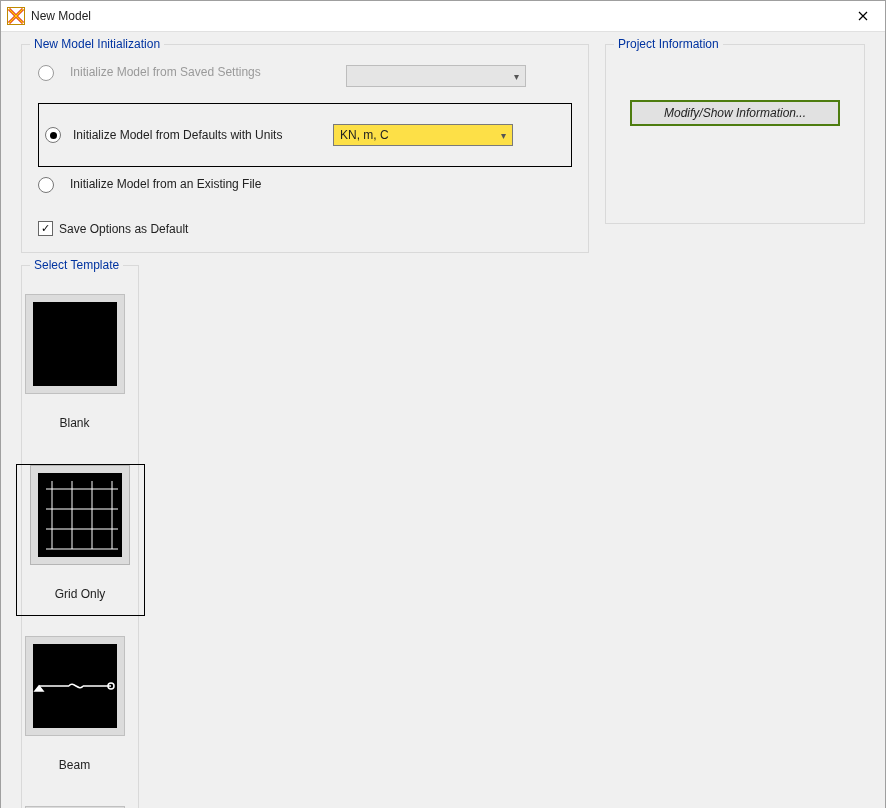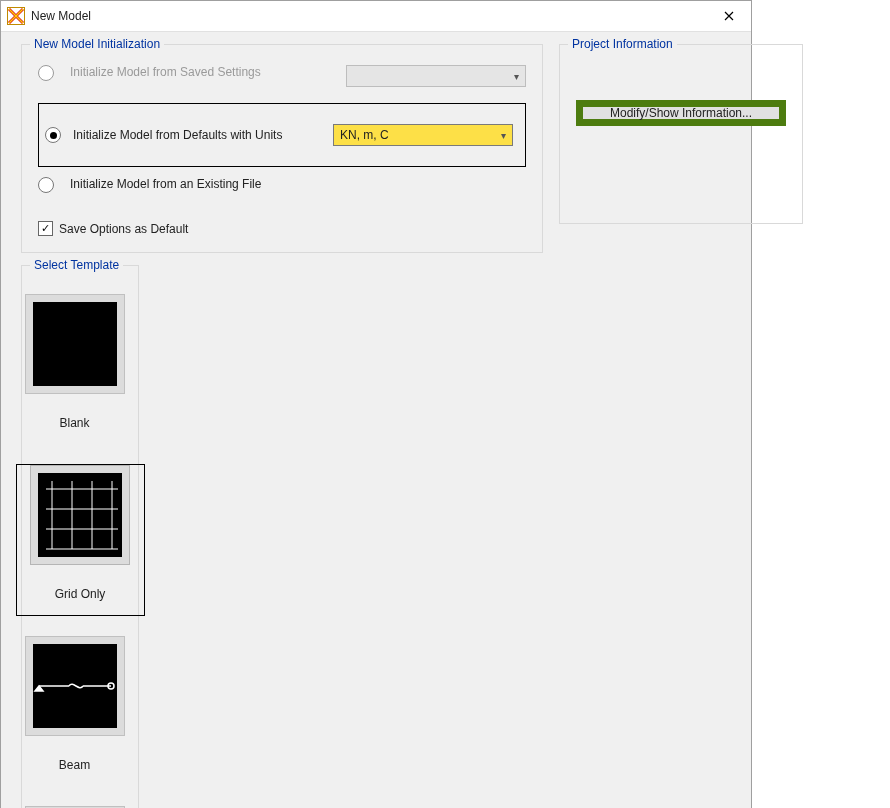--- a/index.html
+++ b/index.html
@@ -12,21 +12,21 @@
     --grey:#9a9a9a;
   }
   html,body{margin:0;padding:0;}
   body{
     background:#fff;
     font-family:"Segoe UI",Tahoma,Arial,sans-serif;
     font-size:12px;
     color:var(--text);
   }
   .window{
-    width:752px;
+    width:886px;
     height:808px;
     box-sizing:border-box;
     background:#fff;
     border:1px solid #9f9f9f;
     display:flex;
     flex-direction:column;
   }
   .titlebar{
     height:30px;
     background:#fff;
@@ -104,27 +104,28 @@
   }
   .checkbox-row{
     display:flex;align-items:center;gap:6px;
     margin-top:6px;
   }
   .checkbox{width:13px;height:13px;border:1px solid #666;background:#fff;display:flex;align-items:center;justify-content:center;font-size:11px;}
   .checkbox.checked::after{content:"✓";color:#000;}
 
   .btn{
     height:26px;
-    border:7px solid #4d7c0f;
+    border:2px solid #4d7c0f;
     background:#e1e1e1;
     display:flex;align-items:center;justify-content:center;
     padding:0 18px;
     box-sizing:border-box;
     font-size:12px;
     cursor:default;
+    font-style:italic;
   }
 
   .templates{
     display:flex; flex-wrap:wrap; gap:20px 20px;
     padding-top:8px;
   }
   .tmpl{
     width:118px;
     display:flex;flex-direction:column;align-items:center;
   }

